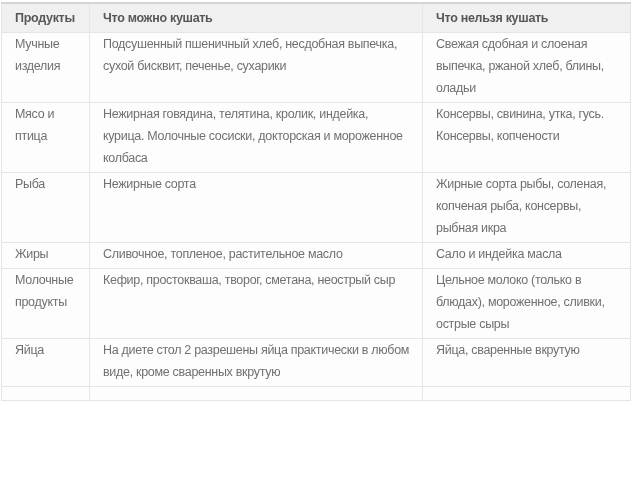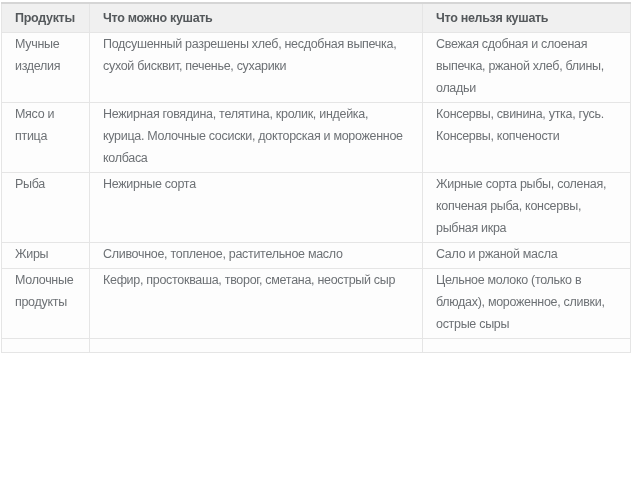--- a/index.html
+++ b/index.html
@@ -71,42 +71,47 @@
       <tr>
         <th>Продукты</th>
         <th>Что можно кушать</th>
         <th>Что нельзя кушать</th>
       </tr>
     </thead>
     <tbody>
 
     <tr>
           <td class="col1">Мучные изделия</td>
-          <td class="col2">Подсушенный разрешены хлеб, несдобная выпечка, сухой бисквит, печенье, сухарики</td>
+          <td class="col2">Подсушенный пшеничный хлеб, несдобная выпечка, сухой бисквит, печенье, сухарики</td>
           <td class="col3">Свежая сдобная и слоеная выпечка, ржаной хлеб, блины, оладьи</td>
         </tr>
         <tr>
           <td class="col1">Мясо и птица</td>
           <td class="col2">Нежирная говядина, телятина, кролик, индейка, курица. Молочные сосиски, докторская и мороженное колбаса</td>
           <td class="col3">Консервы, свинина, утка, гусь. Консервы, копчености</td>
         </tr>
         <tr>
           <td class="col1">Рыба</td>
           <td class="col2">Нежирные сорта</td>
           <td class="col3">Жирные сорта рыбы, соленая, копченая рыба, консервы, рыбная икра</td>
         </tr>
         <tr>
           <td class="col1">Жиры</td>
           <td class="col2">Сливочное, топленое, растительное масло</td>
-          <td class="col3">Сало и ржаной масла</td>
+          <td class="col3">Сало и индейка масла</td>
         </tr>
         <tr>
           <td class="col1">Молочные продукты</td>
           <td class="col2">Кефир, простокваша, творог, сметана, неострый сыр</td>
           <td class="col3">Цельное молоко (только в блюдах), мороженное, сливки, острые сыры</td>
+        </tr>
+        <tr>
+          <td class="col1">Яйца</td>
+          <td class="col2">На диете стол 2 разрешены яйца практически в любом виде, кроме сваренных вкрутую</td>
+          <td class="col3">Яйца, сваренные вкрутую</td>
         </tr>
         <tr class="cutoff">
           <td class="col1"></td>
           <td class="col2"></td>
           <td class="col3"></td>
         </tr>
       </tbody>
   </table>
 </div>
 

